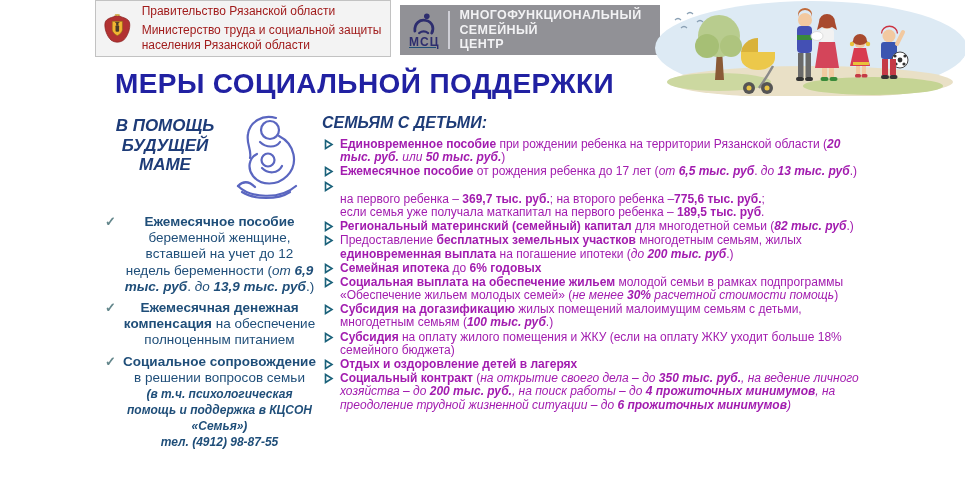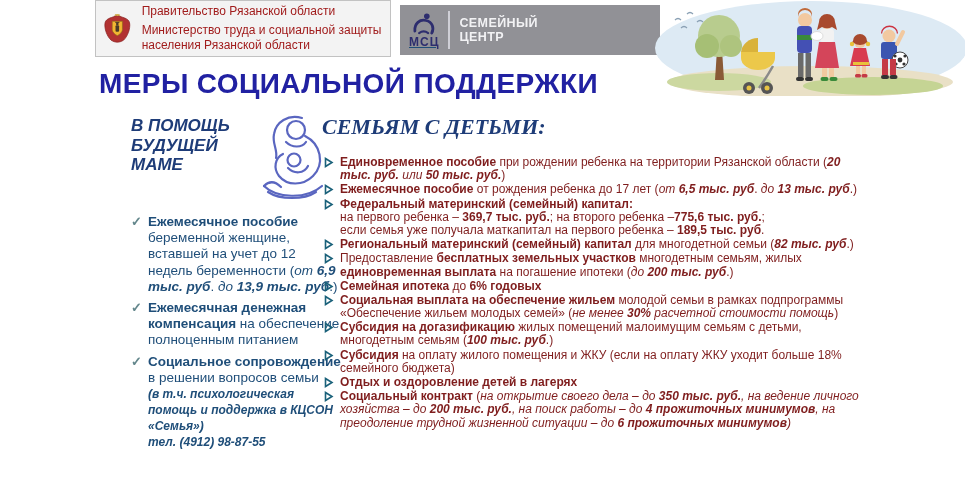--- a/index.html
+++ b/index.html
@@ -33,52 +33,52 @@
   .msc-mark { display: flex; flex-direction: column; align-items: center; text-decoration: underline; }
   .msc-abbr { color: #2d2d6e; font-weight: 700; font-size: 12px; letter-spacing: 1px; margin-top: -2px; }
   .msc-divider { width: 2px; height: 38px; background: #cfcfd6; }
   .msc-label { color: #f2f2f4; font-weight: 700; font-size: 12.5px; line-height: 1.16; letter-spacing: 0.4px; }
 
   
   .illustration { position: absolute; left: 653px; top: 0; width: 312px; height: 96px; }
 
   
   .title {
-    position: absolute; left: 99px; top: 68px;
+    position: absolute; left: 115px; top: 68px;
     font-size: 28px; font-weight: 700; color: #2121a2; letter-spacing: 0.4px;
   }
 
   
-  .left-col { position: absolute; left: 131px; top: 112px; width: 212px; }
+  .left-col { position: absolute; left: 105px; top: 112px; width: 212px; text-align: center; }
   .left-header { display: flex; align-items: flex-start; }
   .left-header h2 {
     font-size: 17px; font-weight: 700; font-style: italic;
     color: #1e3c78; line-height: 1.16; width: 120px; padding-top: 4px;
   }
   .mom-icon { flex: 0 0 auto; margin-left: -4px; }
   .left-items { list-style: none; margin-top: 10px; }
   .left-items li {
     position: relative; padding-left: 17px; margin-bottom: 5px;
     font-size: 13.5px; line-height: 1.2; color: #1f4e79;
   }
   .check {
     position: absolute; left: 0; top: 0;
     color: #64878c; font-weight: 700; font-size: 13px;
   }
 
   
   .right-col { position: absolute; left: 322px; top: 114px; width: 540px; }
   .right-col h2 {
-    font-size: 22px; font-weight: 700; font-style: italic;
-    color: #1e3c78; margin-bottom: 16px; font-family: Liberation Serif, serif;
+    font-size: 16px; font-weight: 700; font-style: italic;
+    color: #1e3c78; margin-bottom: 6px;
   }
   .right-items { list-style: none; }
   .right-items li {
     position: relative; padding-left: 18px; margin-bottom: 1px;
-    font-size: 12px; line-height: 1.1; color: #7f1d1d;
+    font-size: 12px; line-height: 1.1; color: #a21caf;
   }
   .arrow-bullet { position: absolute; left: 2px; top: 1px; }
 </style>
 </head>
 <body>
 
 <div class="gov-block">
   <svg width="52" height="52" viewBox="0 0 60 58">
     <path d="M30,2 C21,7 8,7 6,17 C4,28 10,44 18,51 C26,56 34,56 42,51 C50,44 56,28 54,17 C52,7 39,7 30,2 Z" fill="#b23232" stroke="#8a1f1f" stroke-width="1.5"></path>
     <path d="M24,3 h12 l-2,-3 h-8 Z" fill="#c8a23c"></path>
@@ -98,20 +98,21 @@
   <div class="msc-mark">
     <svg width="28" height="26" viewBox="0 0 40 36">
       <circle cx="24" cy="7" r="4" fill="#2d2d6e"></circle>
       <path d="M7,28 C6,17 14,11 23,13 C32,15 35,24 31,31" fill="none" stroke="#2d2d6e" stroke-width="4" stroke-linecap="round"></path>
       <path d="M13,31 C17,28 22,28 26,31" fill="none" stroke="#2d2d6e" stroke-width="3" stroke-linecap="round"></path>
     </svg>
     <div class="msc-abbr">МСЦ</div>
   </div>
   <div class="msc-divider"></div>
   <div class="msc-label">
+    <div>МНОГОФУНКЦИОНАЛЬНЫЙ</div>
     <div>СЕМЕЙНЫЙ</div>
     <div>ЦЕНТР</div>
   </div>
 </div>
 
 <div class="illustration">
   <svg width="312" height="96" viewBox="0 0 312 96">
     <ellipse cx="158" cy="48" rx="156" ry="47" fill="#ddeaf4"></ellipse>
     <ellipse cx="158" cy="82" rx="142" ry="16" fill="#e9e0c6"></ellipse>
     <ellipse cx="66" cy="82" rx="52" ry="9" fill="#ccd8a0"></ellipse>
@@ -219,21 +220,21 @@
     <li>
       <svg class="arrow-bullet" width="10" height="11" viewBox="0 0 10 11">
           <path d="M1.5,1.5 L8,5.5 L1.5,9.5 Z" fill="none" stroke="#1a617a" stroke-width="1.6"></path>
         </svg>
       <span><span class="b">Ежемесячное пособие</span><span> от рождения ребенка до 17 лет (</span><span class="i">от </span><span class="b i">6,5 тыс. руб</span><span>. </span><span class="i">до </span><span class="b i">13 тыс. руб</span><span>.)</span></span>
     </li>
     <li>
       <svg class="arrow-bullet" width="10" height="11" viewBox="0 0 10 11">
           <path d="M1.5,1.5 L8,5.5 L1.5,9.5 Z" fill="none" stroke="#1a617a" stroke-width="1.6"></path>
         </svg>
-      <span><span class="b">Федеральный материнский (семейный) капитал:</span><br><span>на первого ребенка – </span><span class="b">369,7 тыс. руб.</span><span>; на второго ребенка –</span><span class="b">775,6 тыс. руб.</span><span>;</span><br><span>если семья уже получала маткапитал на первого ребенка – </span><span class="b">189,5 тыс. руб</span><span>.</span></span>
+      <span><br><span>на первого ребенка – </span><span class="b">369,7 тыс. руб.</span><span>; на второго ребенка –</span><span class="b">775,6 тыс. руб.</span><span>;</span><br><span>если семья уже получала маткапитал на первого ребенка – </span><span class="b">189,5 тыс. руб</span><span>.</span></span>
     </li>
     <li>
       <svg class="arrow-bullet" width="10" height="11" viewBox="0 0 10 11">
           <path d="M1.5,1.5 L8,5.5 L1.5,9.5 Z" fill="none" stroke="#1a617a" stroke-width="1.6"></path>
         </svg>
       <span><span class="b">Региональный материнский (семейный) капитал</span><span> для многодетной семьи (</span><span class="b i">82 тыс. руб</span><span>.)</span></span>
     </li>
     <li>
       <svg class="arrow-bullet" width="10" height="11" viewBox="0 0 10 11">
           <path d="M1.5,1.5 L8,5.5 L1.5,9.5 Z" fill="none" stroke="#1a617a" stroke-width="1.6"></path>

